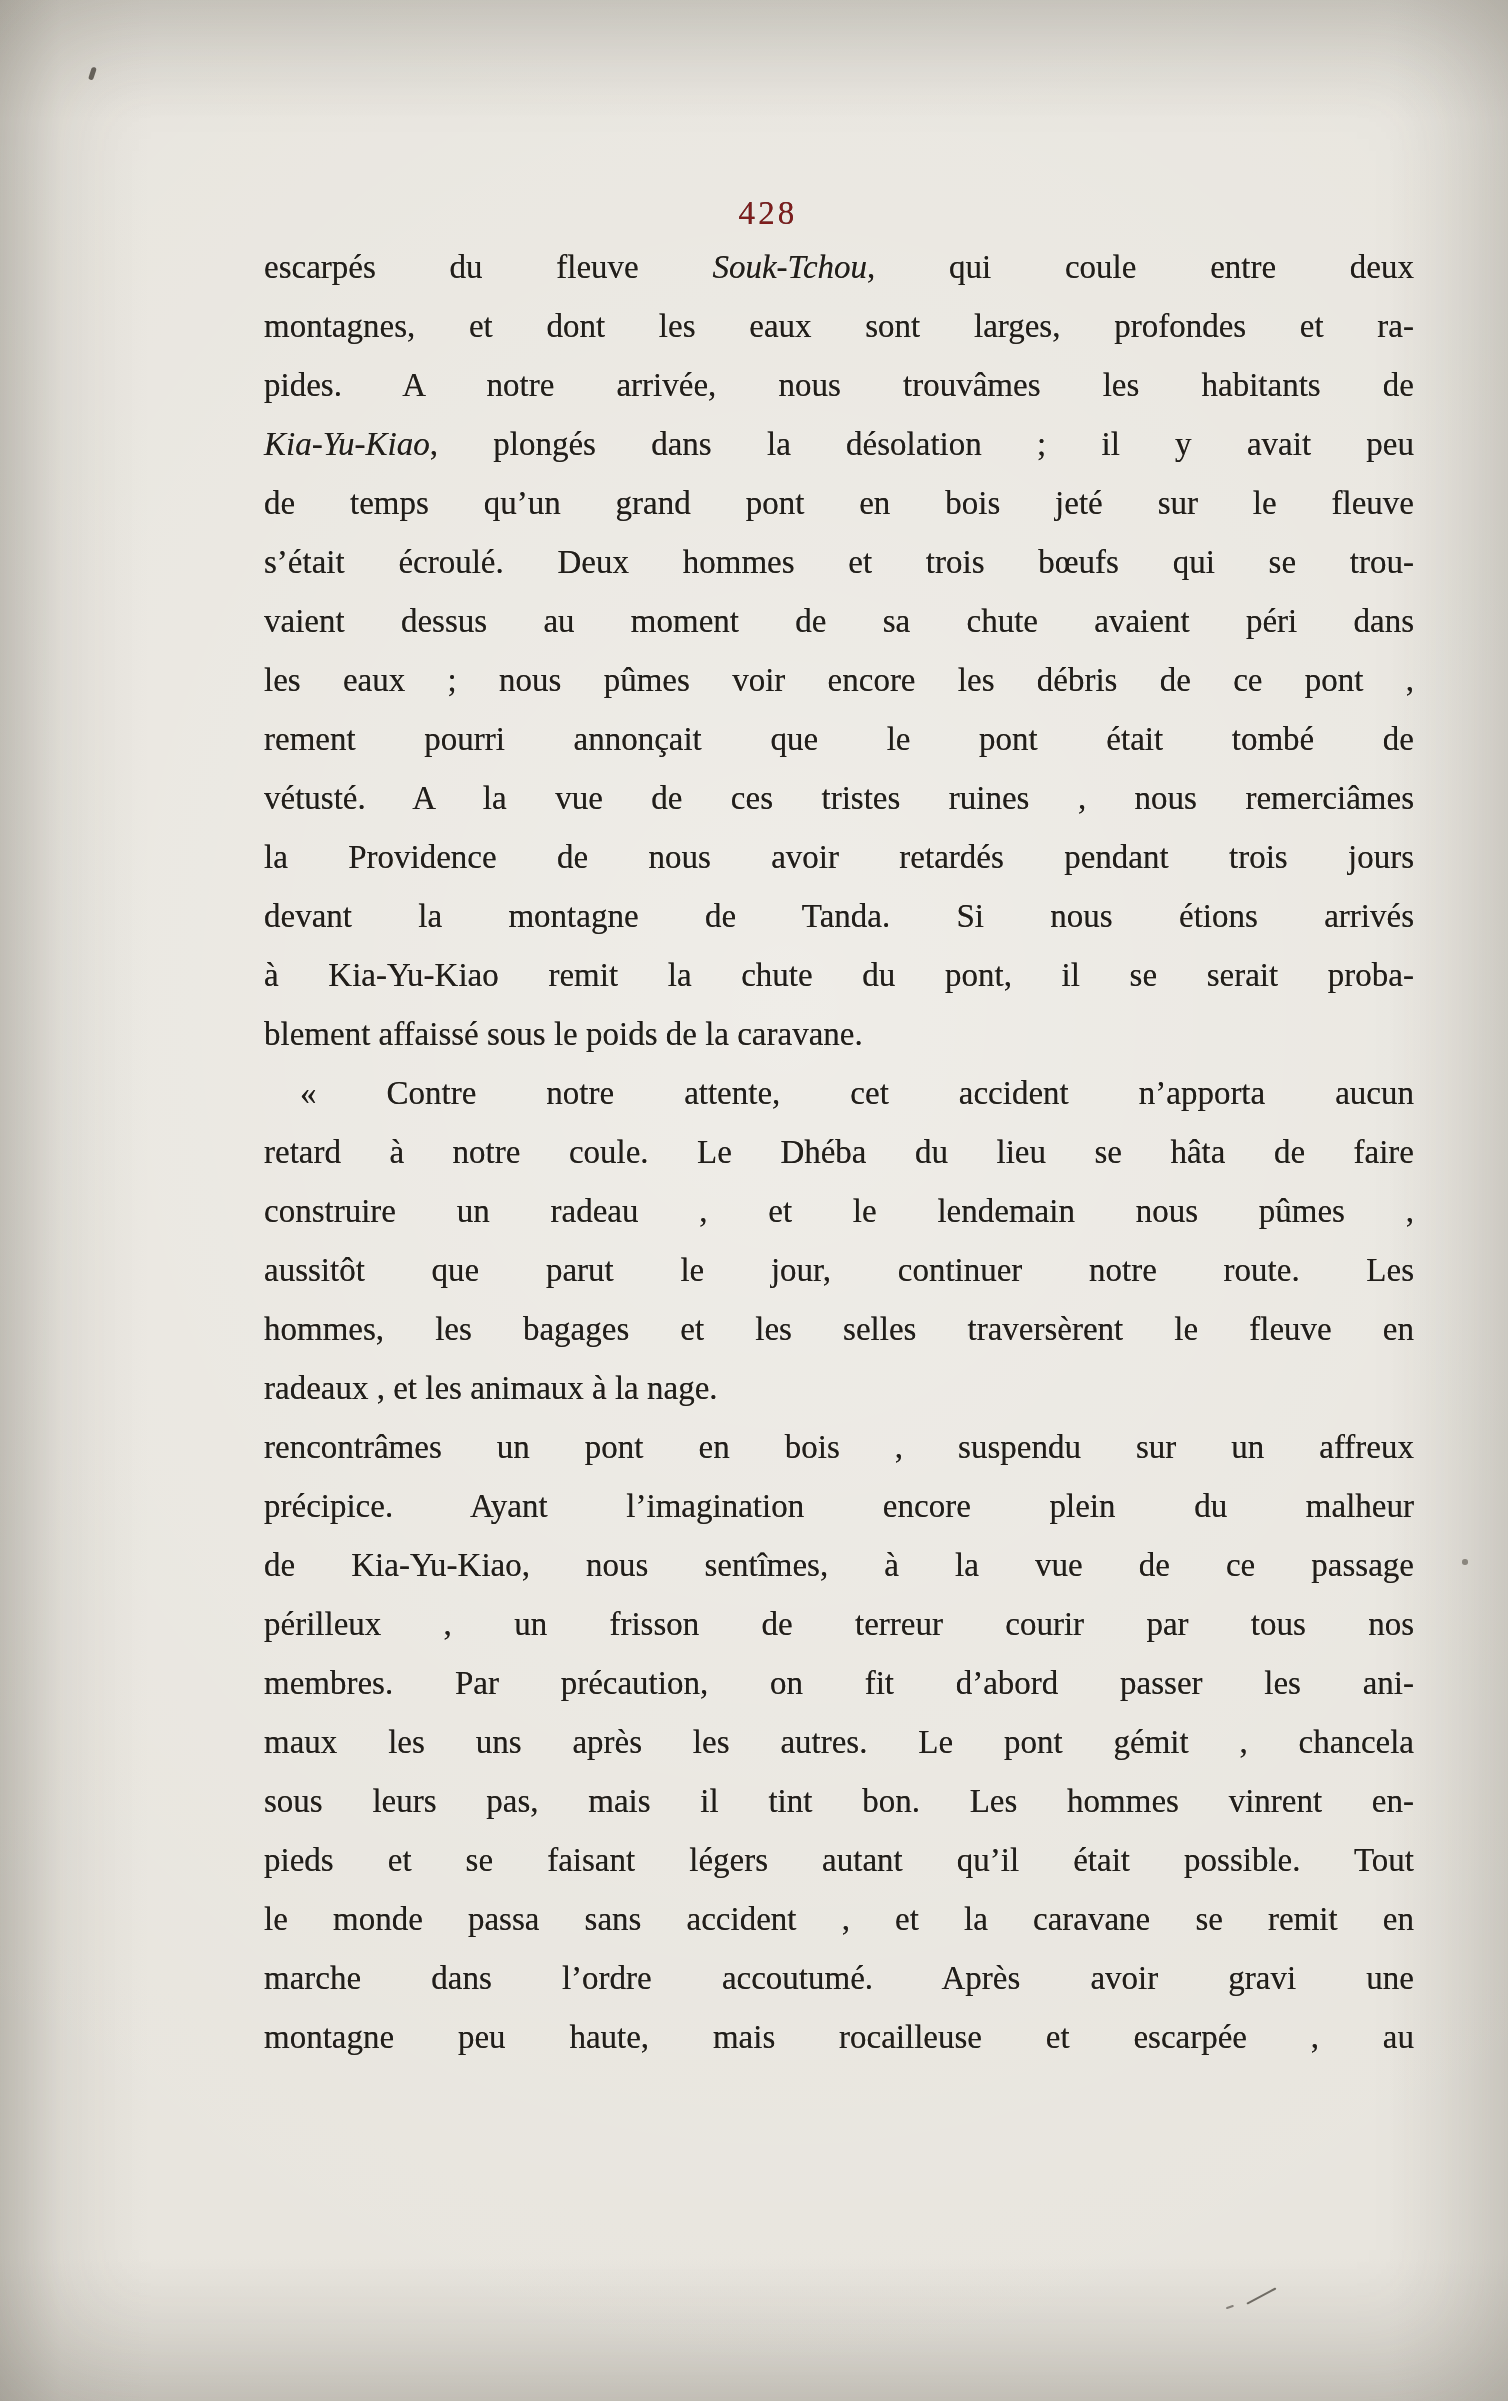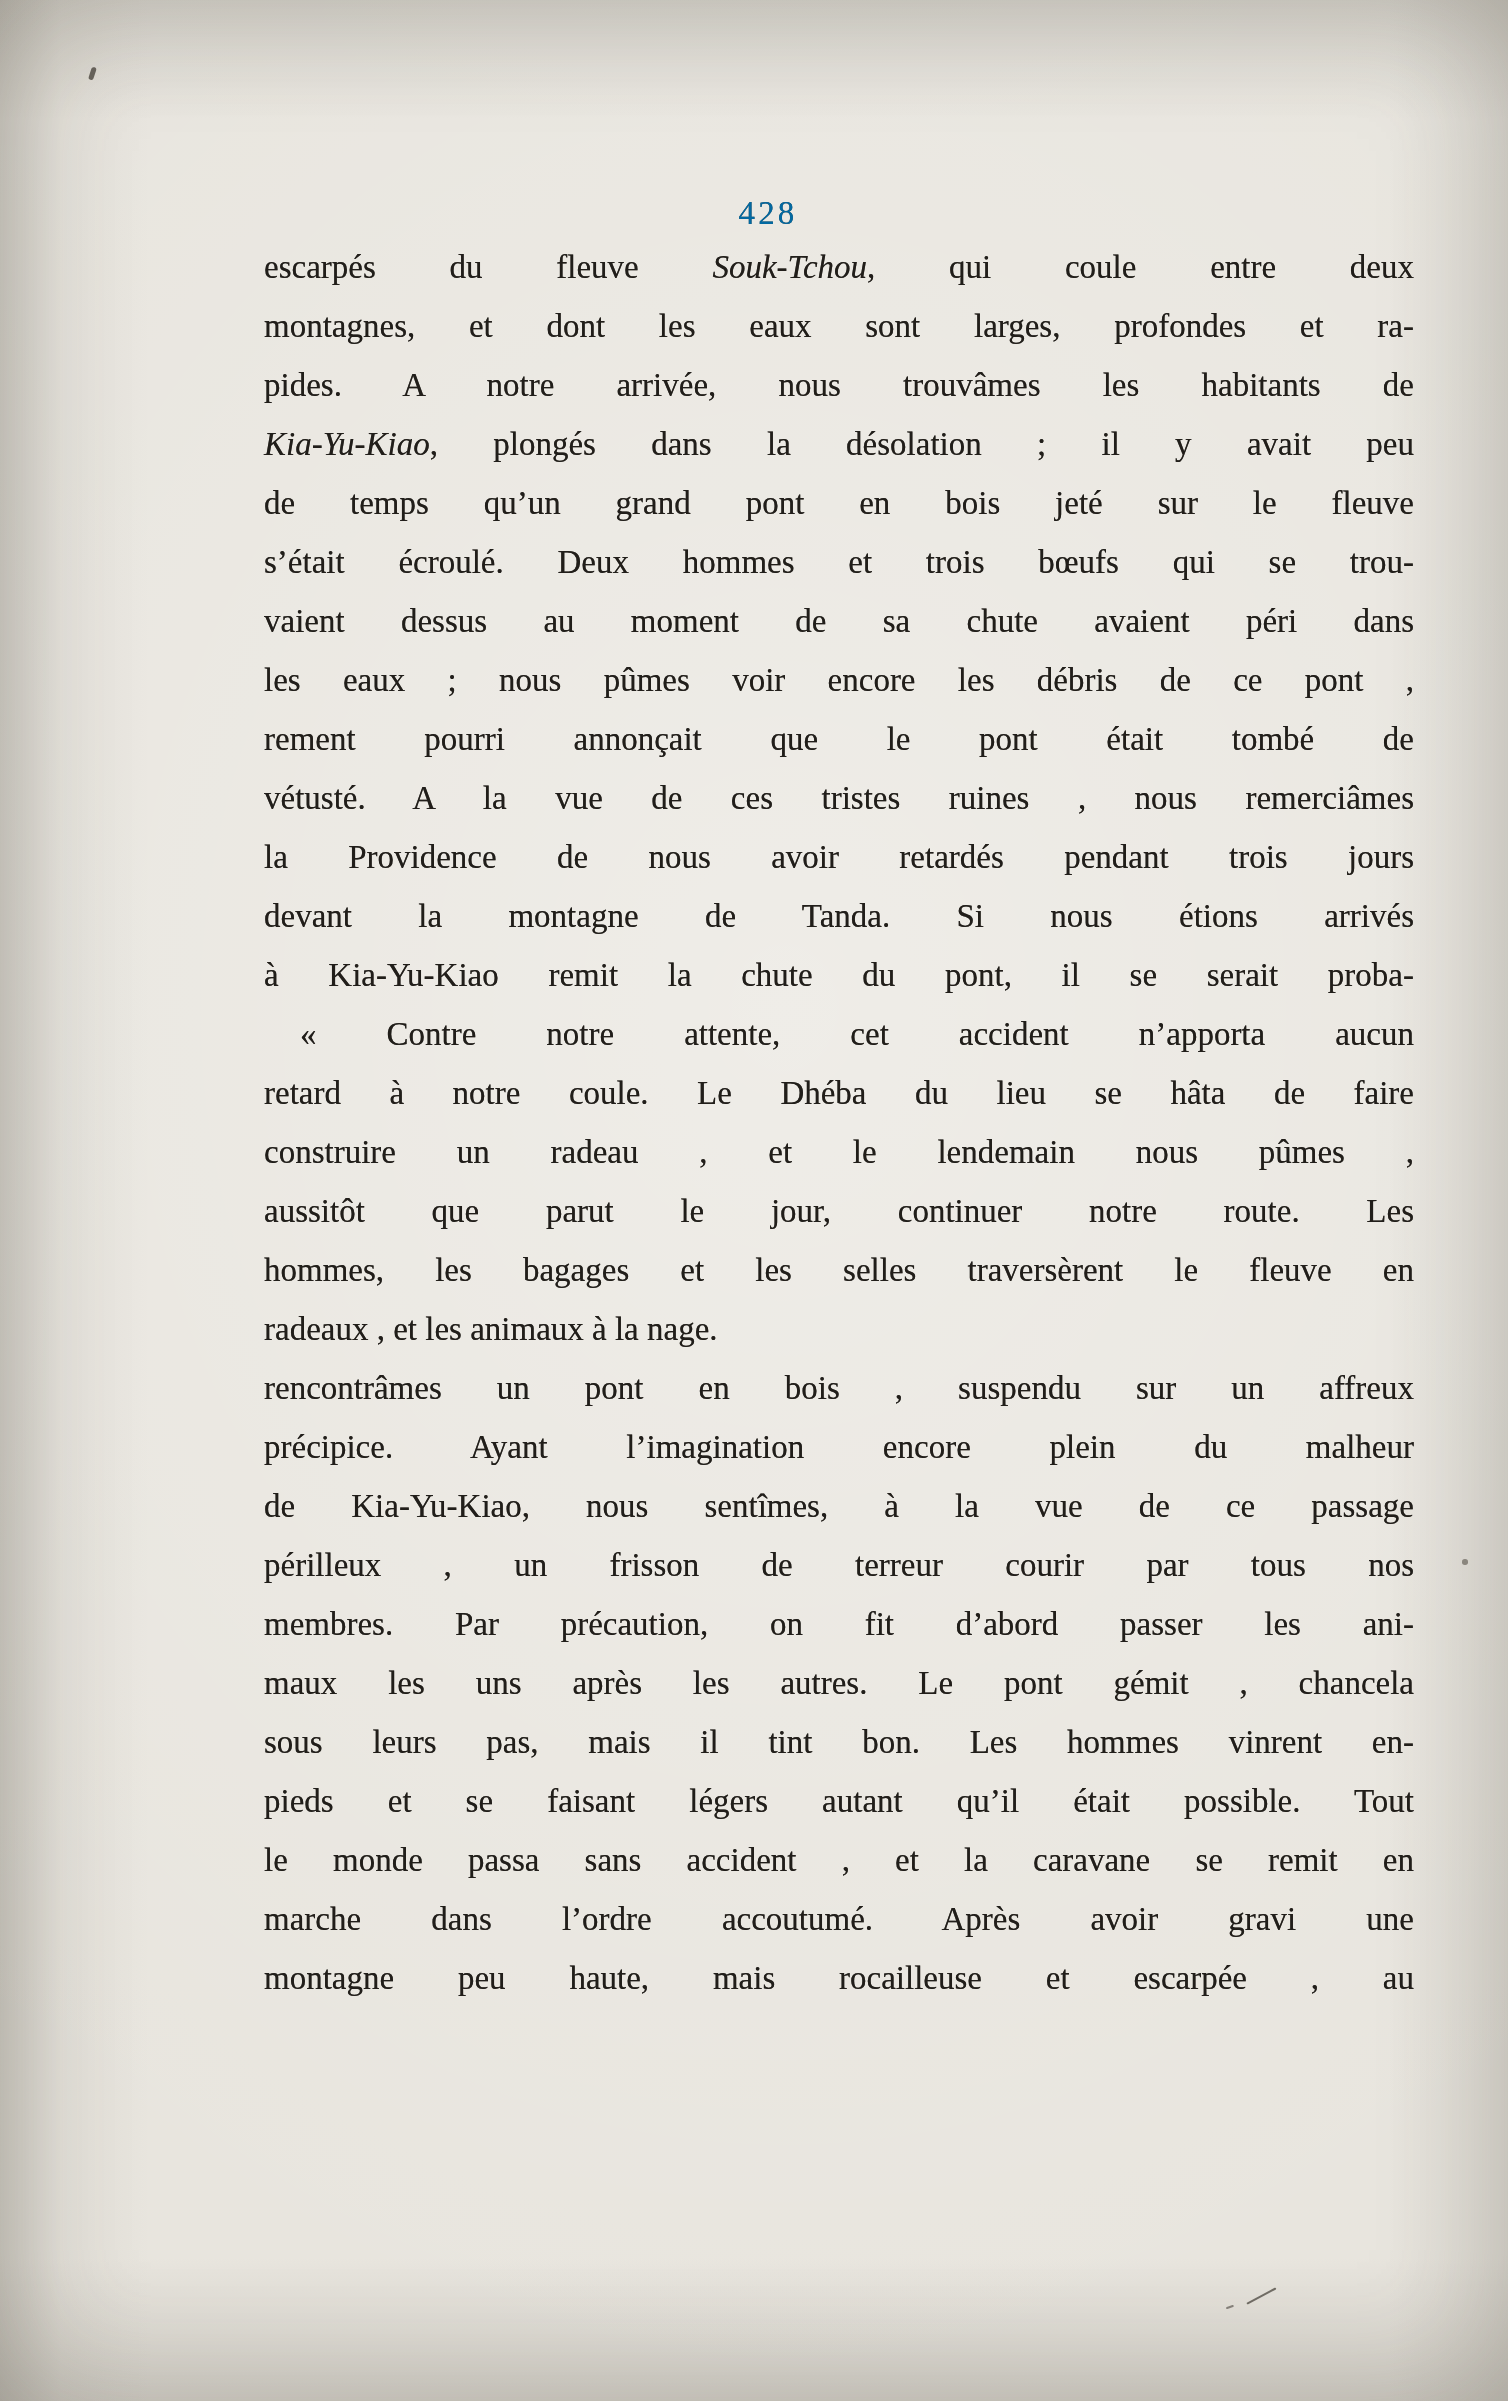--- a/index.html
+++ b/index.html
@@ -25,21 +25,21 @@
     box-shadow: inset 0 0 127px rgba(80,74,62,0.25);
   }
   .page-number {
     position: absolute;
     top: 195px;
     left: 649px;
     width: 238px;
     text-align: center;
     font-size: 33px;
     letter-spacing: 3.2px;
-    color: #0369a1;
+    color: #7f1d1d;
     text-shadow: 0 0 0.6px rgba(30,27,22,0.75);
   }
   .text-block {
     position: absolute;
     left: 264px;
     top: 238px;
     width: 1150px;
     color: #211e1a;
     font-size: 33px;
     line-height: 59px;
@@ -118,20 +118,21 @@
       <div class="line"><span class="italic">Kia-Yu-Kiao</span><span>, plongés dans la désolation ; il y avait peu</span></div>
       <div class="line"><span>de temps qu’un grand pont en bois jeté sur le fleuve</span></div>
       <div class="line"><span>s’était écroulé. Deux hommes et trois bœufs qui se trou-</span></div>
       <div class="line"><span>vaient dessus au moment de sa chute avaient péri dans</span></div>
       <div class="line"><span>les eaux ; nous pûmes voir encore les débris de ce pont ,</span></div>
       <div class="line"><span>rement pourri annonçait que le pont était tombé de</span></div>
       <div class="line"><span>vétusté. A la vue de ces tristes ruines , nous remerciâmes</span></div>
       <div class="line"><span>la Providence de nous avoir retardés pendant trois jours</span></div>
       <div class="line"><span>devant la montagne de Tanda. Si nous étions arrivés</span></div>
       <div class="line"><span>à Kia-Yu-Kiao remit la chute du pont, il se serait proba-</span></div>
+      <div class="line end"><span>blement affaissé sous le poids de la caravane.</span></div>
     </div>
     <div>
       <div class="line indent"><span>« Contre notre attente, cet accident n’apporta aucun</span></div>
       <div class="line"><span>retard à notre coule. Le Dhéba du lieu se hâta de faire</span></div>
       <div class="line"><span>construire un radeau , et le lendemain nous pûmes ,</span></div>
       <div class="line"><span>aussitôt que parut le jour, continuer notre route. Les</span></div>
       <div class="line"><span>hommes, les bagages et les selles traversèrent le fleuve en</span></div>
       <div class="line end"><span>radeaux , et les animaux à la nage.</span></div>
     </div>
     <div>

